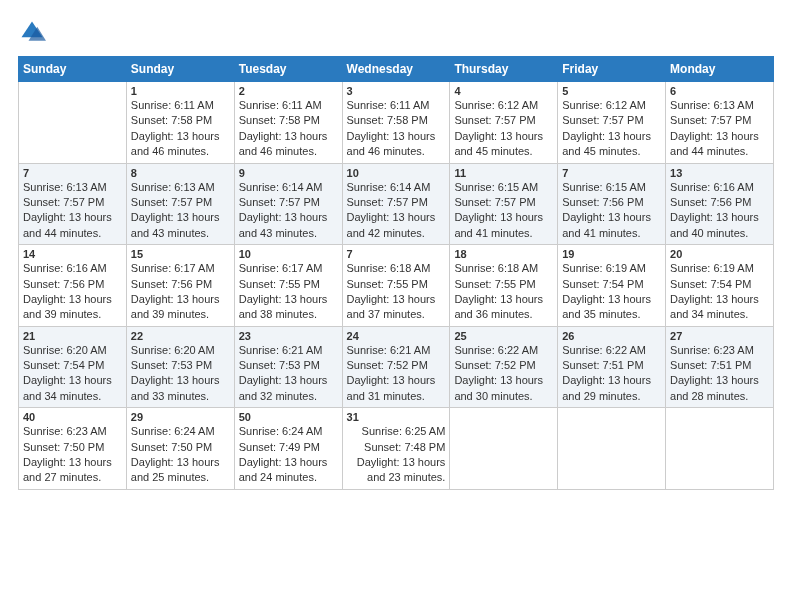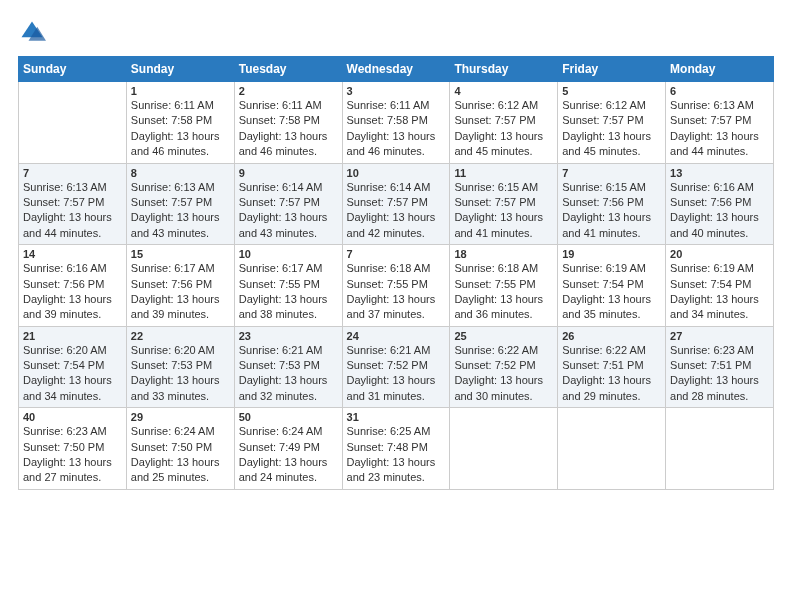--- a/index.html
+++ b/index.html
@@ -347,21 +347,21 @@
           </td>
           <td>
             <span class="day-num">50</span>
             <div class="day-info" style="white-space: pre-line;">Sunrise: 6:24 AM
 Sunset: 7:49 PM
 Daylight: 13 hours
 and 24 minutes.</div>
           </td>
           <td>
             <span class="day-num">31</span>
-            <div class="day-info" style="white-space: pre-line;">Sunrise: 6:25 AM
+            <div class="day-info" style="white-space: pre-line; text-align: right;">Sunrise: 6:25 AM
 Sunset: 7:48 PM
 Daylight: 13 hours
 and 23 minutes.</div>
           </td>
           <td></td>
           <td></td>
           <td></td>
         </tr>
       </tbody>
   </table>

